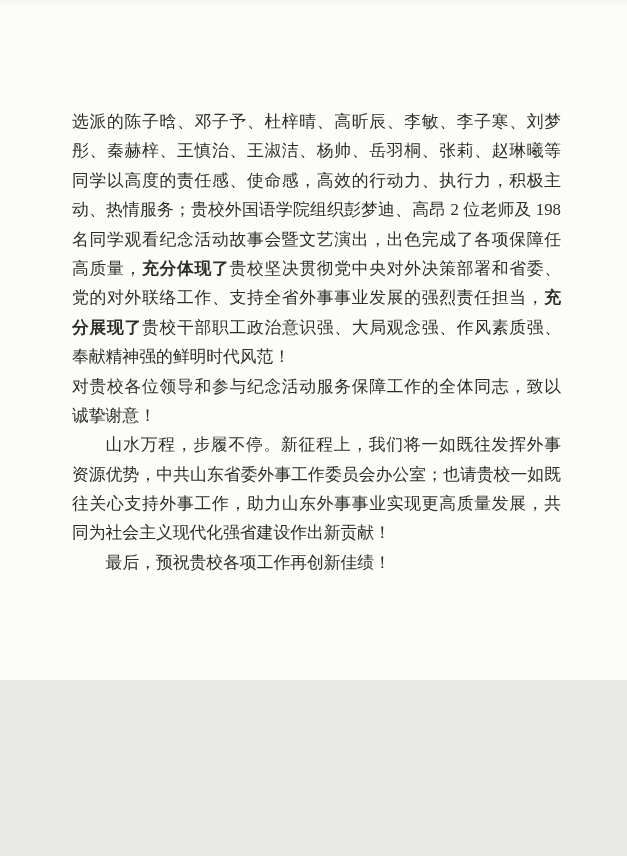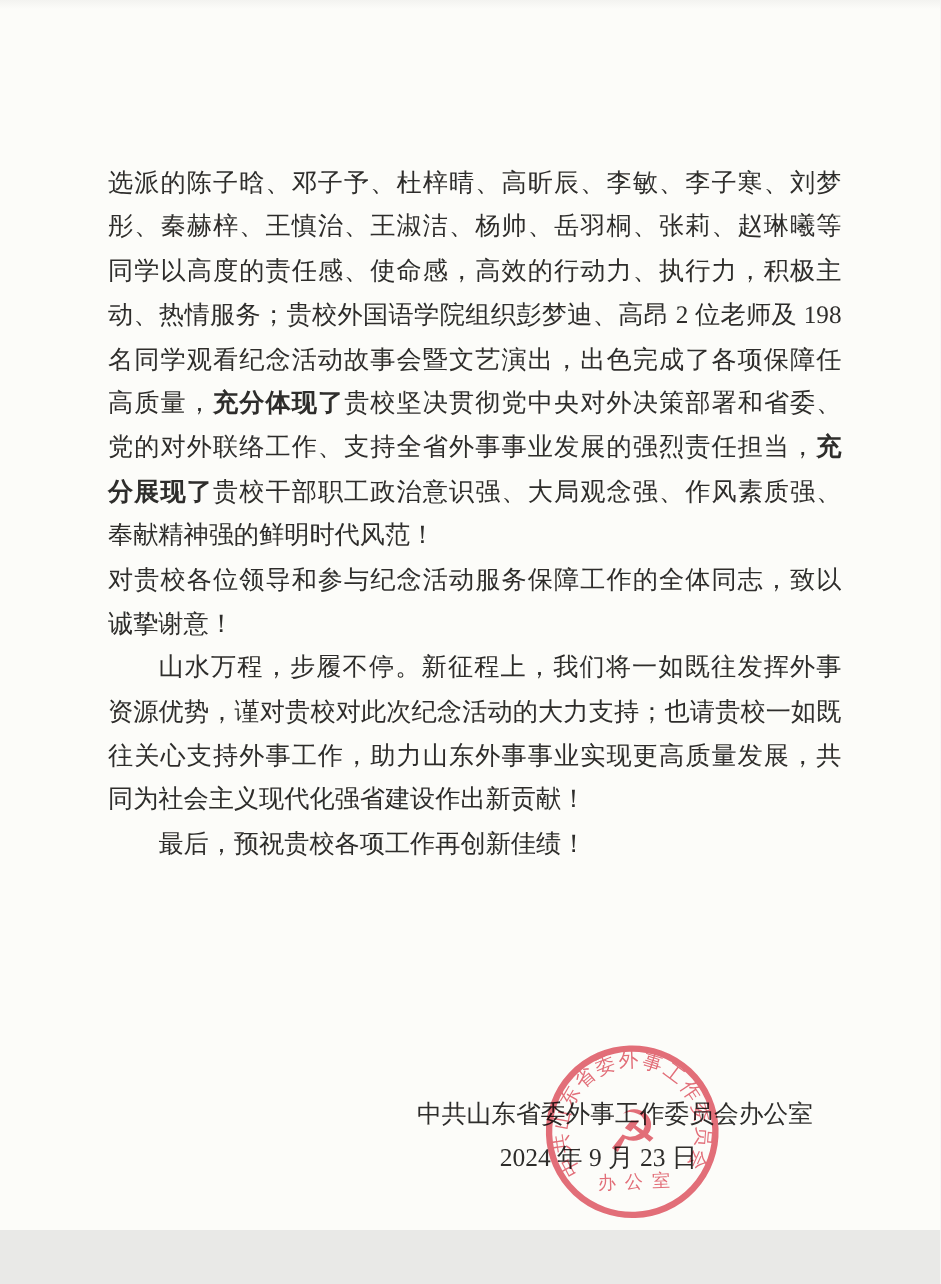--- a/index.html
+++ b/index.html
@@ -8,21 +8,21 @@
     --seal:#df4f5e;
   }
   html,body{margin:0;padding:0;}
   body{
     width:627px;height:856px;
     background:#e9e9e7;
     font-family:"Liberation Serif","DejaVu Serif",serif;
   }
   .page{
     position:relative;
-    width:627px;height:820px;
+    width:627px;height:680px;
     background:var(--paper);
     background-image:linear-gradient(180deg,#f3f3f0 0px,var(--paper) 6px);
     overflow:hidden;
   }
   .letter-lines{
     position:absolute;
     left:72px;top:107px;width:489px;
     color:var(--ink);
     font-size:16.8px;
   }
@@ -84,21 +84,21 @@
       <div class="line"><span>同学以高度的责任感、使命感，高效的行动力、执行力，积极主</span></div>
       <div class="line"><span>动、热情服务；贵校外国语学院组织彭梦迪、高昂 2 位老师及 198</span></div>
       <div class="line"><span>名同学观看纪念活动故事会暨文艺演出，出色完成了各项保障任</span></div>
       <div class="line"><span>高质量，</span><span class="bold">充分体现了</span><span>贵校坚决贯彻党中央对外决策部署和省委、</span></div>
       <div class="line"><span>党的对外联络工作、支持全省外事事业发展的强烈责任担当，</span><span class="bold">充</span></div>
       <div class="line"><span class="bold">分展现了</span><span>贵校干部职工政治意识强、大局观念强、作风素质强、</span></div>
       <div class="line para-end"><span>奉献精神强的鲜明时代风范！</span></div>
       <div class="line"><span>对贵校各位领导和参与纪念活动服务保障工作的全体同志，致以</span></div>
       <div class="line para-end"><span>诚挚谢意！</span></div>
       <div class="line indent"><span>山水万程，步履不停。新征程上，我们将一如既往发挥外事</span></div>
-      <div class="line"><span>资源优势，谨对贵校对此次纪念活动的大力支持；也请贵校一如既</span></div>
+      <div class="line"><span>资源优势，中共山东省委外事工作委员会办公室；也请贵校一如既</span></div>
       <div class="line"><span>往关心支持外事工作，助力山东外事事业实现更高质量发展，共</span></div>
       <div class="line para-end"><span>同为社会主义现代化强省建设作出新贡献！</span></div>
       <div class="line indent para-end"><span>最后，预祝贵校各项工作再创新佳绩！</span></div>
     </div>
 
   <div class="signature">
     <div class="signature-office">中共山东省委外事工作委员会办公室</div>
     <div class="signature-date">2024 年 9 月 23 日</div>
   </div>
 

